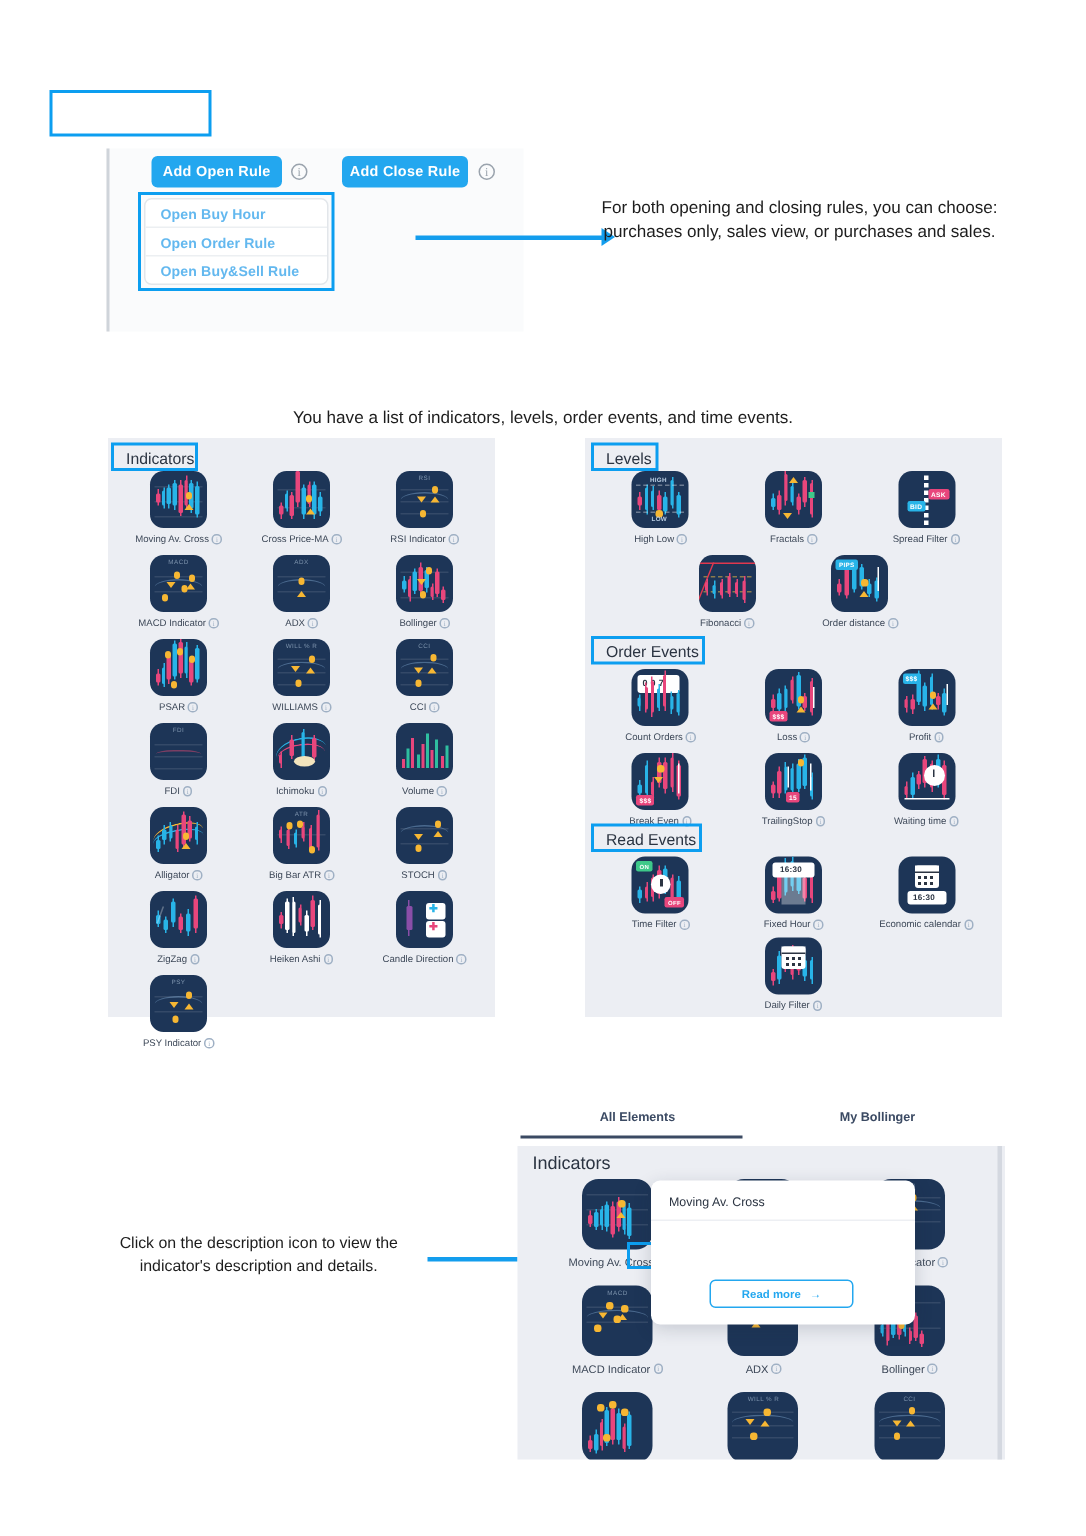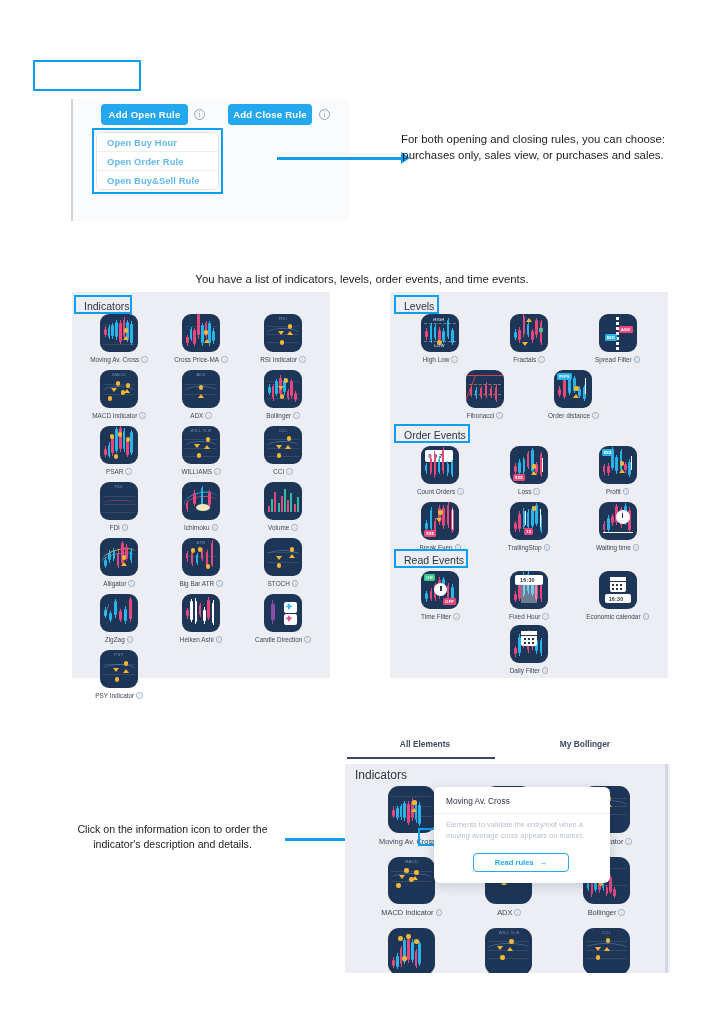--- a/index.html
+++ b/index.html
@@ -947,21 +947,21 @@
           <div class="" style="position: absolute; left: 21.5px; top: 16.5px; width: 2px; height: 2px; background: rgb(43, 52, 66);"></div>
         </div>
         <div class="tile-label">
           <span>Daily Filter</span>
           <span class="dot-i">i</span>
         </div>
       </div>
     </div>
   </div>
 
-<div class="abs note" id="note3" style="text-align:center">Click on the information icon to order the indicator's description and details.</div>
+<div class="abs note" id="note3" style="text-align:center">Click on the description icon to view the indicator's description and details.</div>
 <div class="abs arrow-line" id="arrow3-line"></div>
 <div class="abs arrow-head" id="arrow3-head"></div>
 
 <div class="abs" id="sec3-panel"></div>
 <div class="abs" id="sec3-body"></div>
 <div class="abs tab" id="tab1">All Elements</div>
 <div class="abs tab" id="tab2">My Bollinger</div>
 <div class="abs" id="tab-underline"></div>
 <div class="abs" id="sec3-title">Indicators</div>
 <div id="sec3-render"></div>
@@ -1154,19 +1154,18 @@
       </div>
     </div>
   </div>
 <div class="abs" id="sec3-scroll"></div>
 
 <div class="abs hl" id="info-hl"></div>
 
 <div class="abs" id="tooltip">
   <div id="tt-title">Moving Av. Cross</div>
   <div id="tt-div"></div>
-  <div id="tt-desc">Elements to validate the entry/exit when a moving average cross appears on market.</div>
   <div id="tt-btn">
-    <span>Read rules</span>
+    <span>Read more</span>
     <span>→</span>
   </div>
 </div>
 <div class="abs hl" id="tt-btn-hl"></div>
 
 </body></html>

